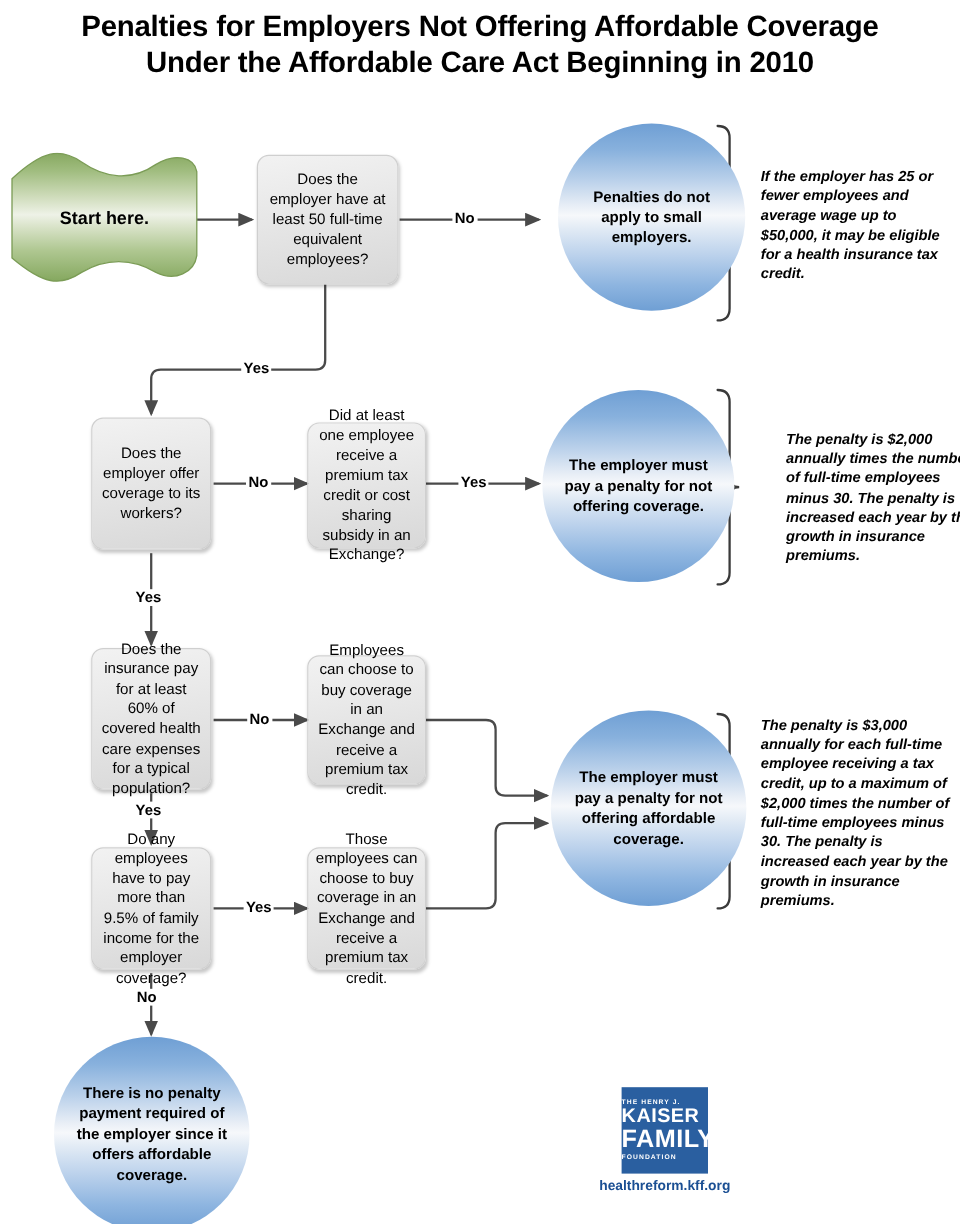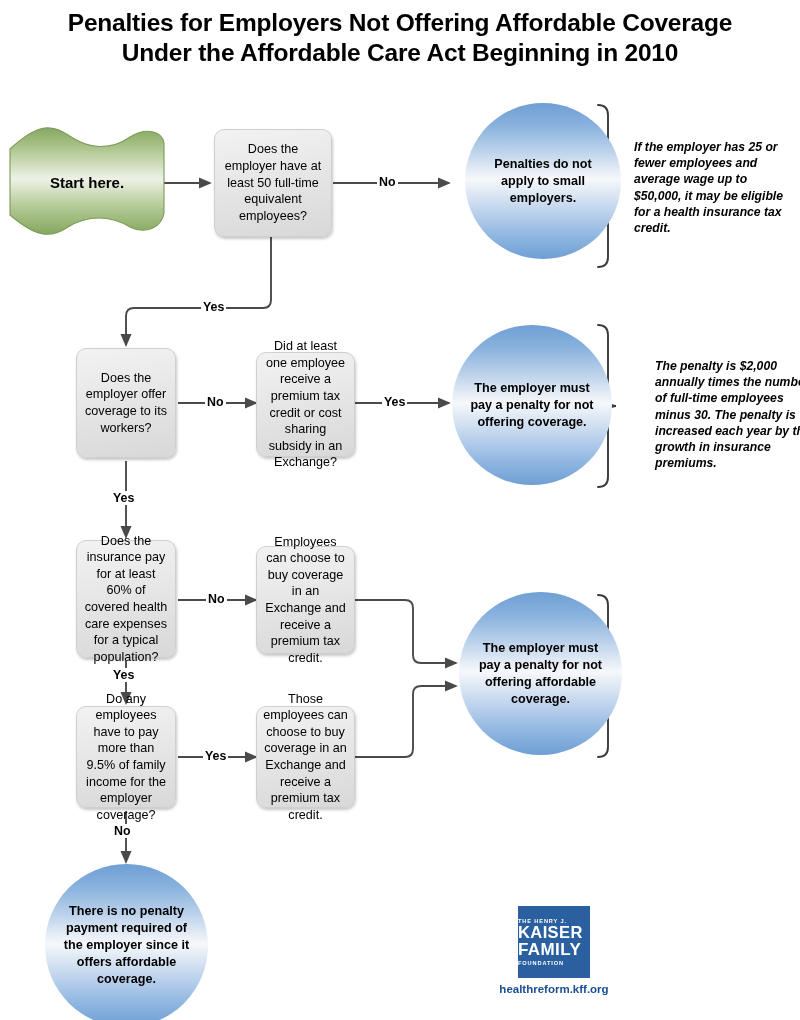--- a/index.html
+++ b/index.html
@@ -73,21 +73,21 @@
 
   
   #logo-box{
     position:absolute;left:518px;top:906px;width:72px;height:72px;
     background:#2a5fa0;
     display:flex;flex-direction:column;align-items:flex-start;justify-content:center;
     color:#ffffff;
   }
   #logo-l1{font-size:5.6px;letter-spacing:.9px;font-weight:bold;}
   #logo-l2{font-size:16.5px;font-weight:bold;letter-spacing:.4px;line-height:1.02;}
-  #logo-l3{font-size:17px;font-weight:bold;letter-spacing:.4px;line-height:1.02;}
+  #logo-l3{font-size:21px;font-weight:bold;letter-spacing:.4px;line-height:1.02;}
   #logo-l4{font-size:5.6px;letter-spacing:.9px;font-weight:bold;margin-top:2px;}
   #logo-url{
     position:absolute;left:470px;top:983px;width:168px;text-align:center;
     font-size:11.5px;font-weight:bold;color:#1b4f93;
   }
 </style>
 </head>
 <body>
 
 <div id="page">
@@ -210,20 +210,21 @@
   <span class="elabel" style="left:205px;top:395px;">No</span>
   <span class="elabel" style="left:111px;top:491px;">Yes</span>
   <span class="elabel" style="left:382px;top:395px;">Yes</span>
   <span class="elabel" style="left:206px;top:592px;">No</span>
   <span class="elabel" style="left:111px;top:668px;">Yes</span>
   <span class="elabel" style="left:203px;top:749px;">Yes</span>
   <span class="elabel" style="left:112px;top:824px;">No</span>
 
   <div class="note" style="left:634px;top:139px;">If the employer has 25 or fewer employees and average wage up to $50,000, it may be eligible for a health insurance tax credit.</div>
   <div class="note" style="left:634px;top:358px;margin-left:21px;">The penalty is $2,000 annually times the number of full-time employees minus 30. The penalty is increased each year by the growth in insurance premiums.</div>
+  <div class="note" style="left:634px;top:596px;">The penalty is $3,000 annually for each full-time employee receiving a tax credit, up to a maximum of $2,000 times the number of full-time employees minus 30. The penalty is increased each year by the growth in insurance premiums.</div>
 
   <div id="logo-box">
     <div id="logo-l1">THE HENRY J.</div>
     <div id="logo-l2">KAISER</div>
     <div id="logo-l3">FAMILY</div>
     <div id="logo-l4">FOUNDATION</div>
   </div>
   <div id="logo-url">healthreform.kff.org</div>
 
 </div>

